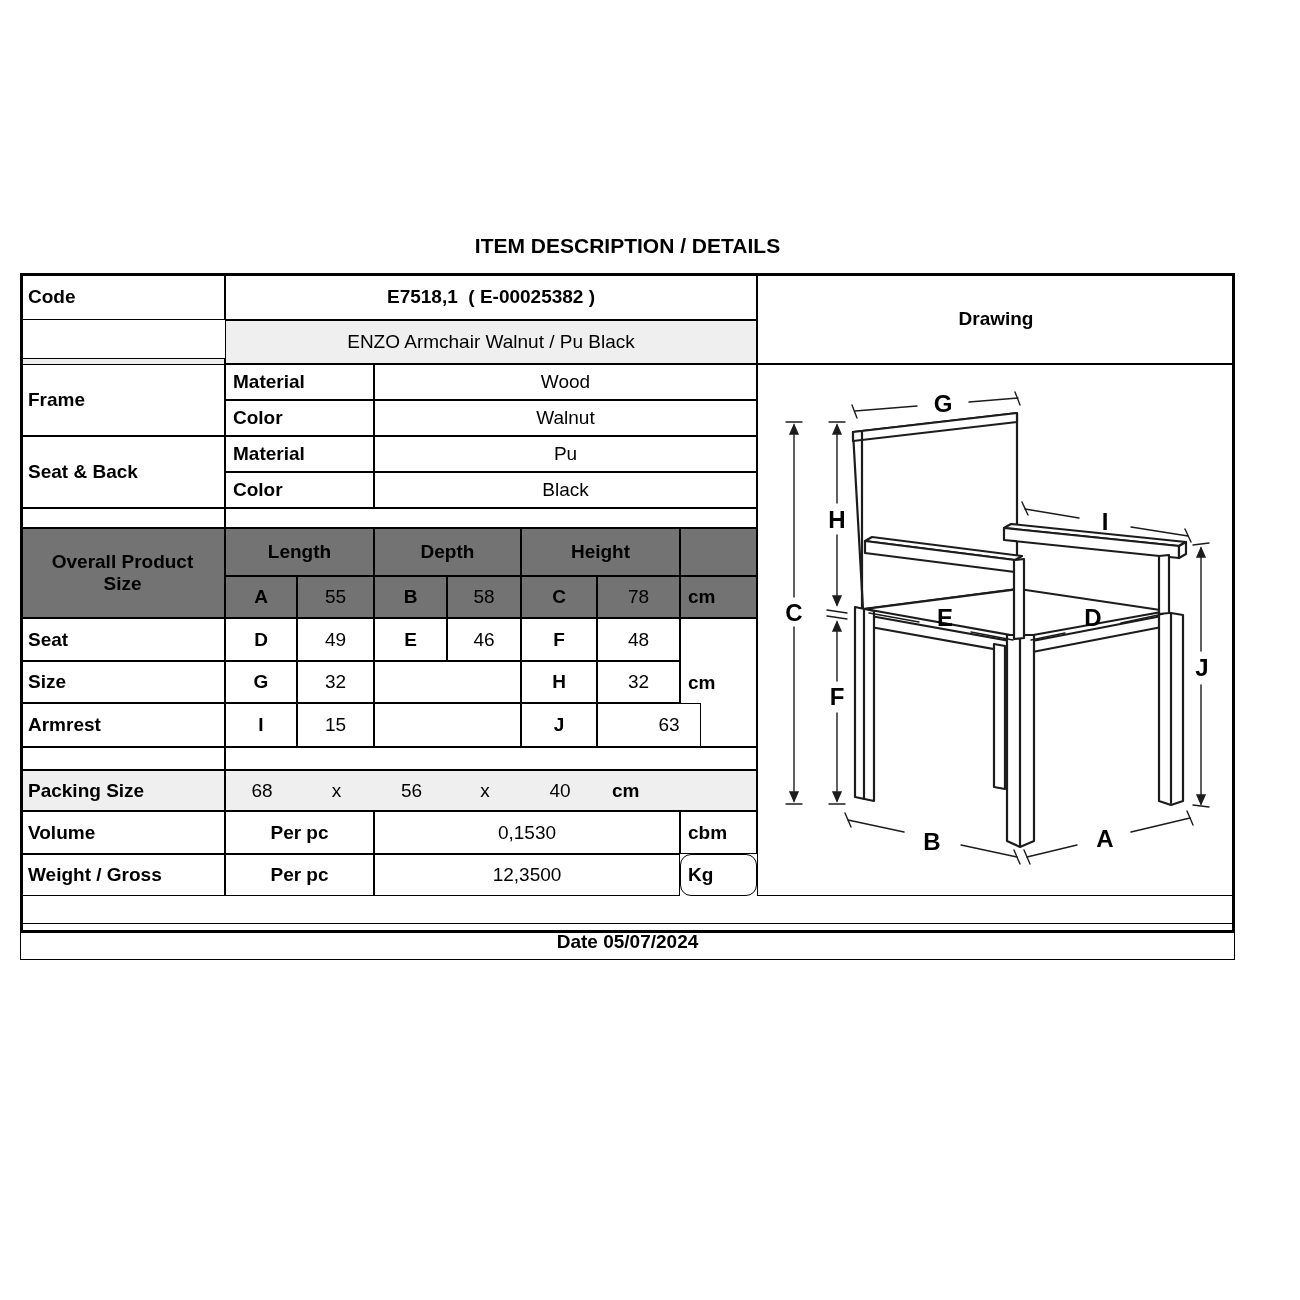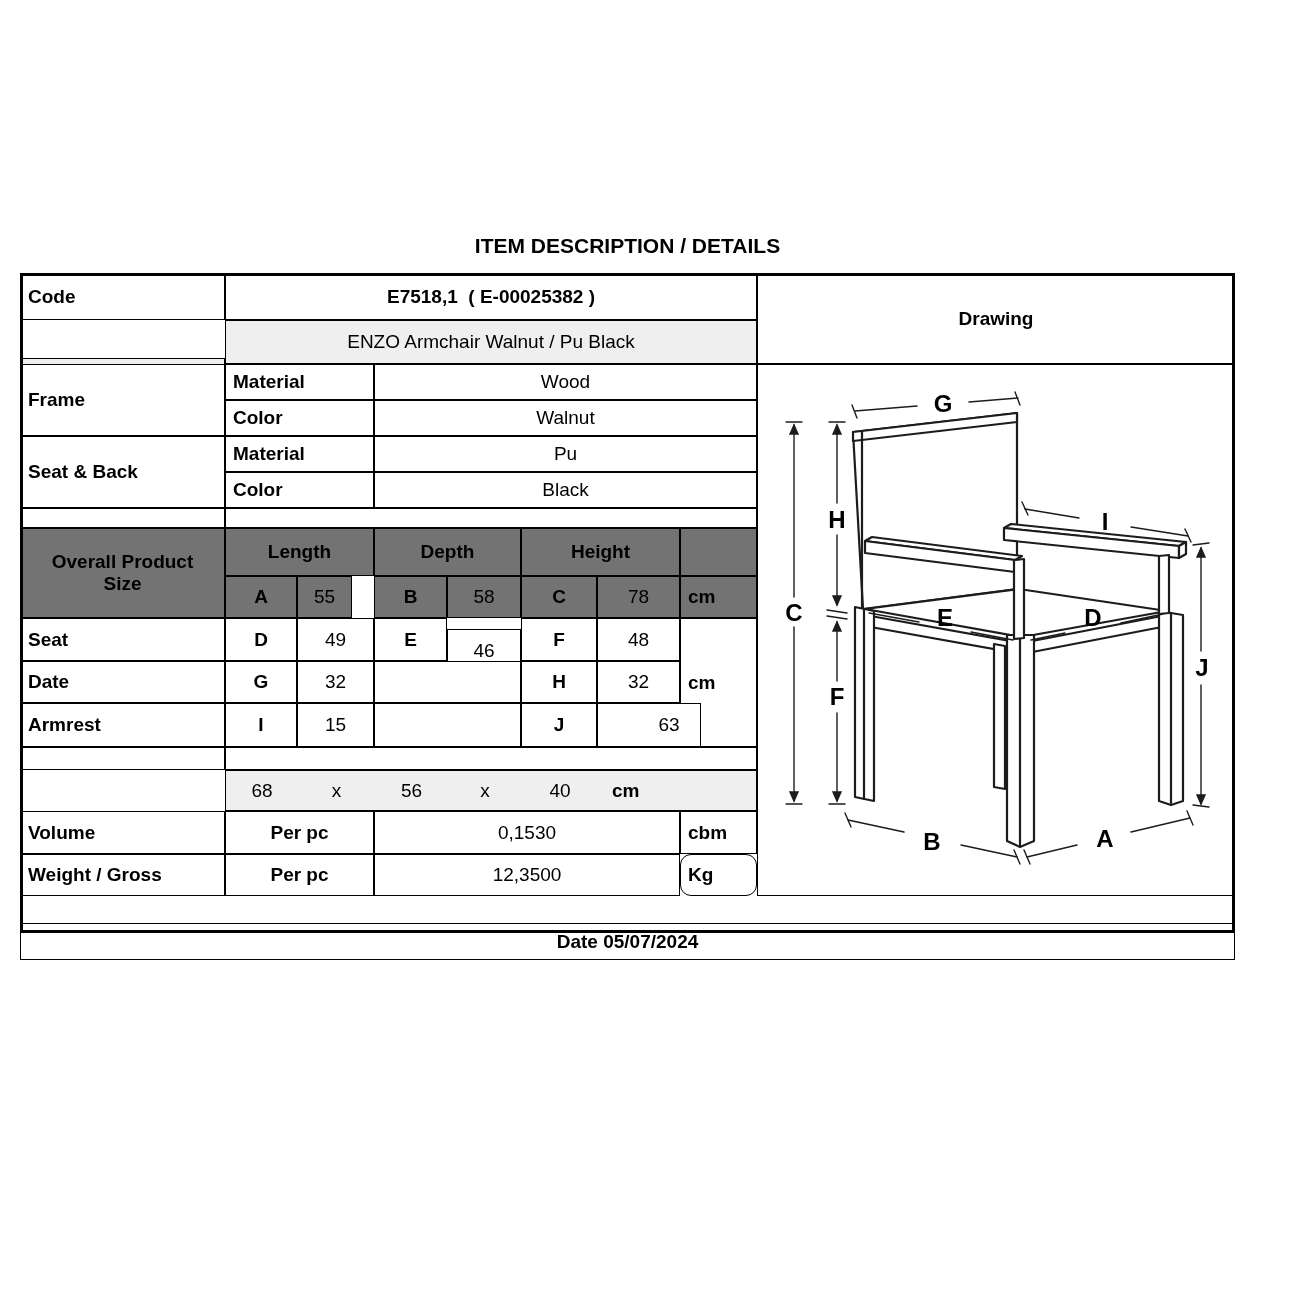--- a/index.html
+++ b/index.html
@@ -54,53 +54,54 @@
   <div class="cell" style="left:20px;top:508px;width:205px;height:20px;"></div>
   <div class="cell" style="left:225px;top:508px;width:532px;height:20px;"></div>
 
   <div class="cell b cc yellow wrap" style="left:20px;top:528px;width:205px;height:90px;padding:0 10px;">Overall Product Size</div>
   <div class="cell b cc yellow" style="left:225px;top:528px;width:149px;height:48px;">Length</div>
   <div class="cell b cc yellow" style="left:374px;top:528px;width:147px;height:48px;">Depth</div>
   <div class="cell b cc yellow" style="left:521px;top:528px;width:159px;height:48px;">Height</div>
   <div class="cell yellow" style="left:680px;top:528px;width:77px;height:48px;"></div>
 
   <div class="cell b cc yellow" style="left:225px;top:576px;width:72px;height:42px;">A</div>
-  <div class="cell cc yellow" style="left:297px;top:576px;width:55px;height:42px;">55</div>
+  <div class="cell cc yellow" style="left:297px;top:576px;width:77px;height:42px;">55</div>
   <div class="cell b cc yellow" style="left:374px;top:576px;width:73px;height:42px;">B</div>
   <div class="cell cc yellow" style="left:447px;top:576px;width:74px;height:42px;">58</div>
   <div class="cell b cc yellow" style="left:521px;top:576px;width:76px;height:42px;">C</div>
   <div class="cell cc yellow" style="left:597px;top:576px;width:83px;height:42px;">78</div>
   <div class="cell b pl yellow" style="left:680px;top:576px;width:77px;height:42px;">cm</div>
 
   <div class="cell b pl" style="left:20px;top:618px;width:205px;height:43px;">Seat</div>
   <div class="cell b cc" style="left:225px;top:618px;width:72px;height:43px;">D</div>
   <div class="cell cc" style="left:297px;top:618px;width:77px;height:43px;">49</div>
   <div class="cell b cc" style="left:374px;top:618px;width:73px;height:43px;">E</div>
-  <div class="cell cc" style="left:447px;top:618px;width:74px;height:43px;margin-top:11px;">46</div>
+  <div class="cell cc" style="left:447px;top:618px;width:74px;height:43px;">46</div>
   <div class="cell b cc" style="left:521px;top:618px;width:76px;height:43px;">F</div>
   <div class="cell cc" style="left:597px;top:618px;width:83px;height:43px;">48</div>
   <div class="cell b pl" style="left:680px;top:618px;width:77px;height:129px;">cm</div>
 
-  <div class="cell b pl" style="left:20px;top:661px;width:205px;height:42px;">Date</div>
+  <div class="cell b pl" style="left:20px;top:661px;width:205px;height:42px;">Size</div>
   <div class="cell b cc" style="left:225px;top:661px;width:72px;height:42px;">G</div>
   <div class="cell cc" style="left:297px;top:661px;width:77px;height:42px;">32</div>
   <div class="cell" style="left:374px;top:661px;width:147px;height:42px;"></div>
   <div class="cell b cc" style="left:521px;top:661px;width:76px;height:42px;">H</div>
   <div class="cell cc" style="left:597px;top:661px;width:83px;height:42px;">32</div>
 
   <div class="cell b pl" style="left:20px;top:703px;width:205px;height:44px;">Armrest</div>
   <div class="cell b cc" style="left:225px;top:703px;width:72px;height:44px;">I</div>
   <div class="cell cc" style="left:297px;top:703px;width:77px;height:44px;">15</div>
   <div class="cell" style="left:374px;top:703px;width:147px;height:44px;"></div>
   <div class="cell b cc" style="left:521px;top:703px;width:76px;height:44px;">J</div>
   <div class="cell cc" style="left:597px;top:703px;width:104px;height:44px;padding-left:40px;">63</div>
 
   <div class="cell" style="left:20px;top:747px;width:205px;height:23px;"></div>
   <div class="cell" style="left:225px;top:747px;width:532px;height:23px;"></div>
 
+  <div class="cell b pl gray" style="left:20px;top:770px;width:205px;height:41px;">Packing Size</div>
   <div class="cell gray" style="left:225px;top:770px;width:532px;height:41px;">
     <span class="sub cc" style="left:0;width:72px;">68</span>
     <span class="sub cc" style="left:72px;width:77px;">x</span>
     <span class="sub cc" style="left:149px;width:73px;">56</span>
     <span class="sub cc" style="left:222px;width:74px;">x</span>
     <span class="sub cc" style="left:296px;width:76px;">40</span>
     <span class="sub b" style="left:372px;width:83px;padding-left:14px;">cm</span>
   </div>
 
   <div class="cell b pl" style="left:20px;top:811px;width:205px;height:43px;">Volume</div>

